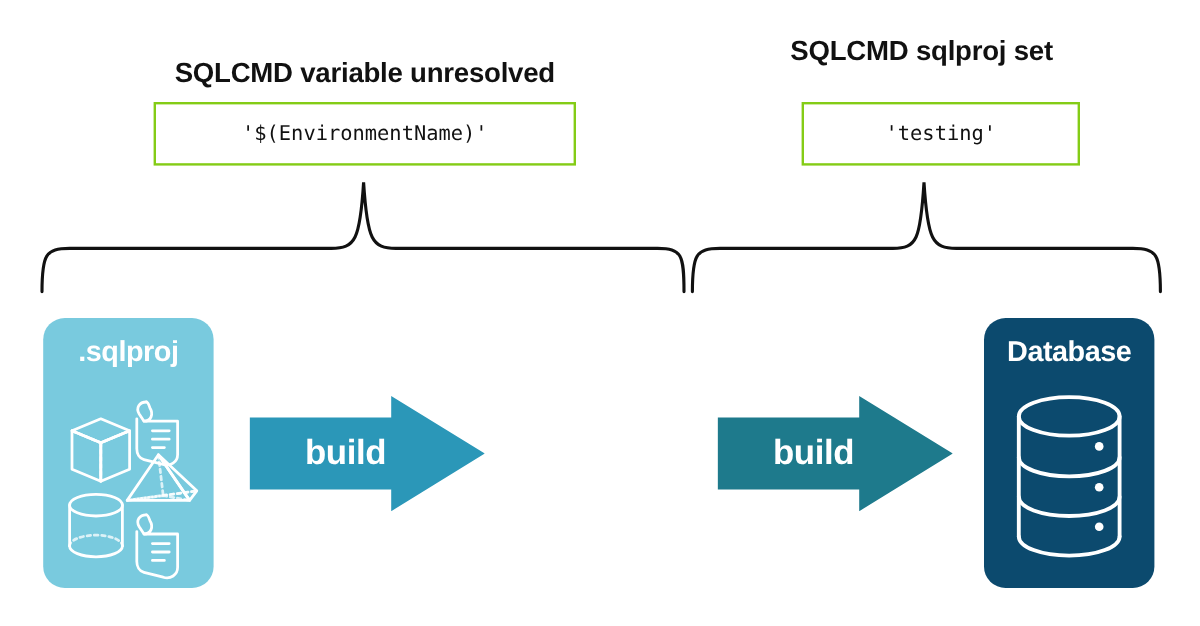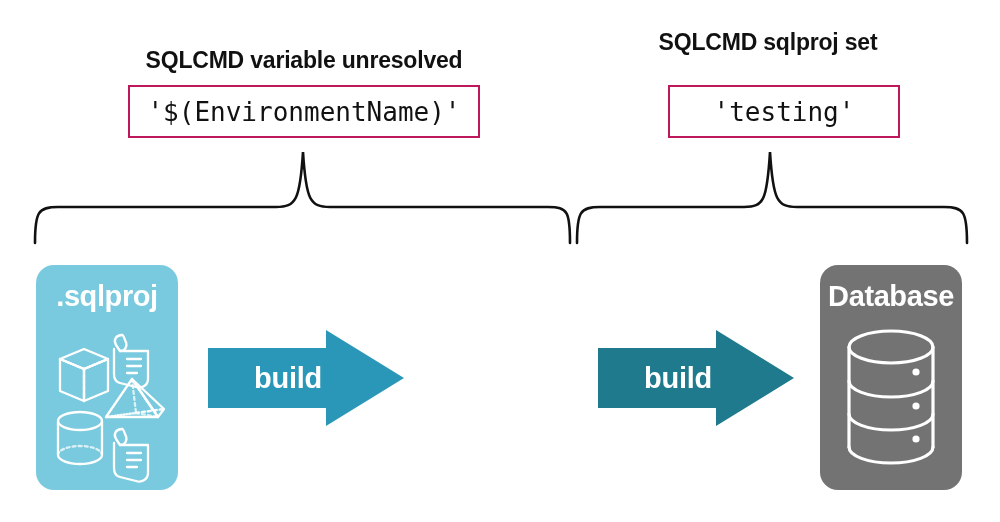--- a/index.html
+++ b/index.html
@@ -32,27 +32,27 @@
     white-space: nowrap;
     line-height: 26px;
   }
   #heading-left  { left: 104px; top: 29px; width: 400px; margin-top: 18px; }
   #heading-right { left: 568px; top: 29px; width: 400px; }
 
   
   .code-box {
     position: absolute;
     box-sizing: border-box;
-    border: 2px solid #be185d;
+    border: 2px solid #84cc16;
     background: #ffffff;
     display: flex;
     align-items: center;
     justify-content: center;
     font-family: "DejaVu Sans Mono", monospace;
-    font-size: 26px;
+    font-size: 17px;
     color: #111111;
     letter-spacing: 0px;
     white-space: nowrap;
   }
   #code-box-left  { left: 128px; top: 85px; width: 352px; height: 53px; }
   #code-box-right { left: 668px; top: 85px; width: 232px; height: 53px; }
 
   
   .brace {
     position: absolute;
@@ -67,31 +67,31 @@
   .stage-box {
     position: absolute;
     top: 265px;
     width: 142px;
     height: 225px;
     border-radius: 18px;
     overflow: hidden;
   }
   #stage-sqlproj  { left: 36px;  background: #79CADE; }
   #stage-dacpac   { left: 430px; background: #2B97B8; }
-  #stage-database { left: 820px; background: #737373; }
+  #stage-database { left: 820px; background: #0c4a6e; }
 
   .stage-label {
     position: absolute;
     top: 15px;
     left: 0;
     width: 100%;
     text-align: center;
     font-family: "Liberation Sans", sans-serif;
     font-weight: bold;
-    font-size: 29px;
+    font-size: 24px;
     color: #ffffff;
     letter-spacing: -0.4px;
     white-space: nowrap;
   }
   .stage-art {
     position: absolute;
     left: 0;
     top: 52px;
     width: 142px;
     height: 168px;

